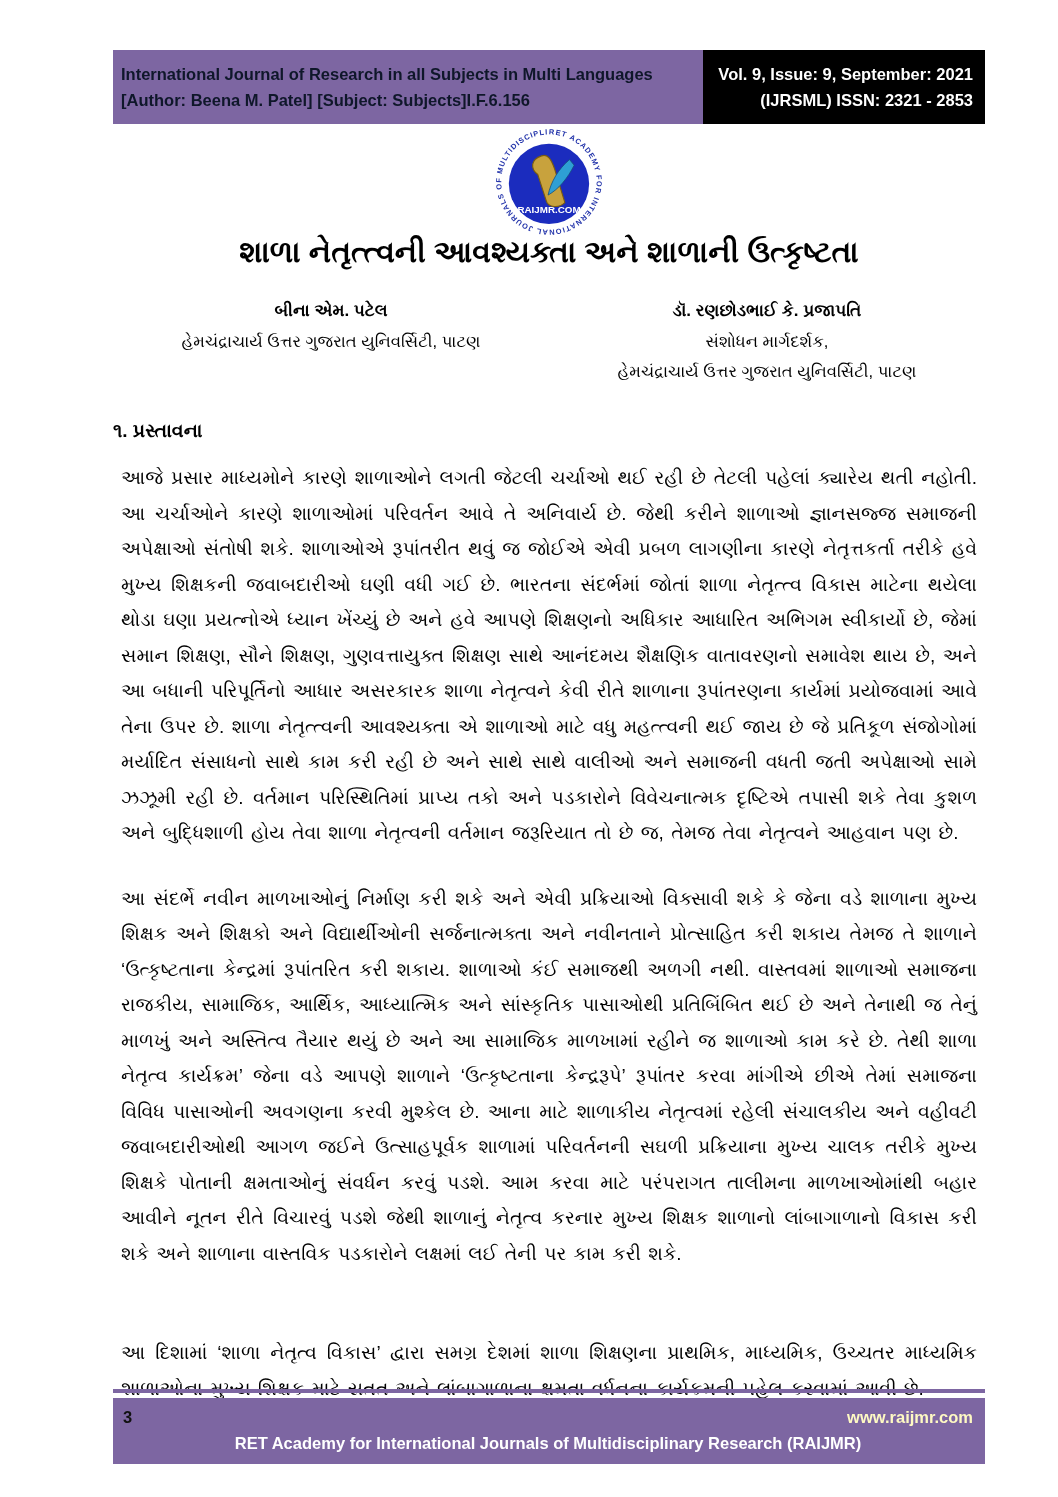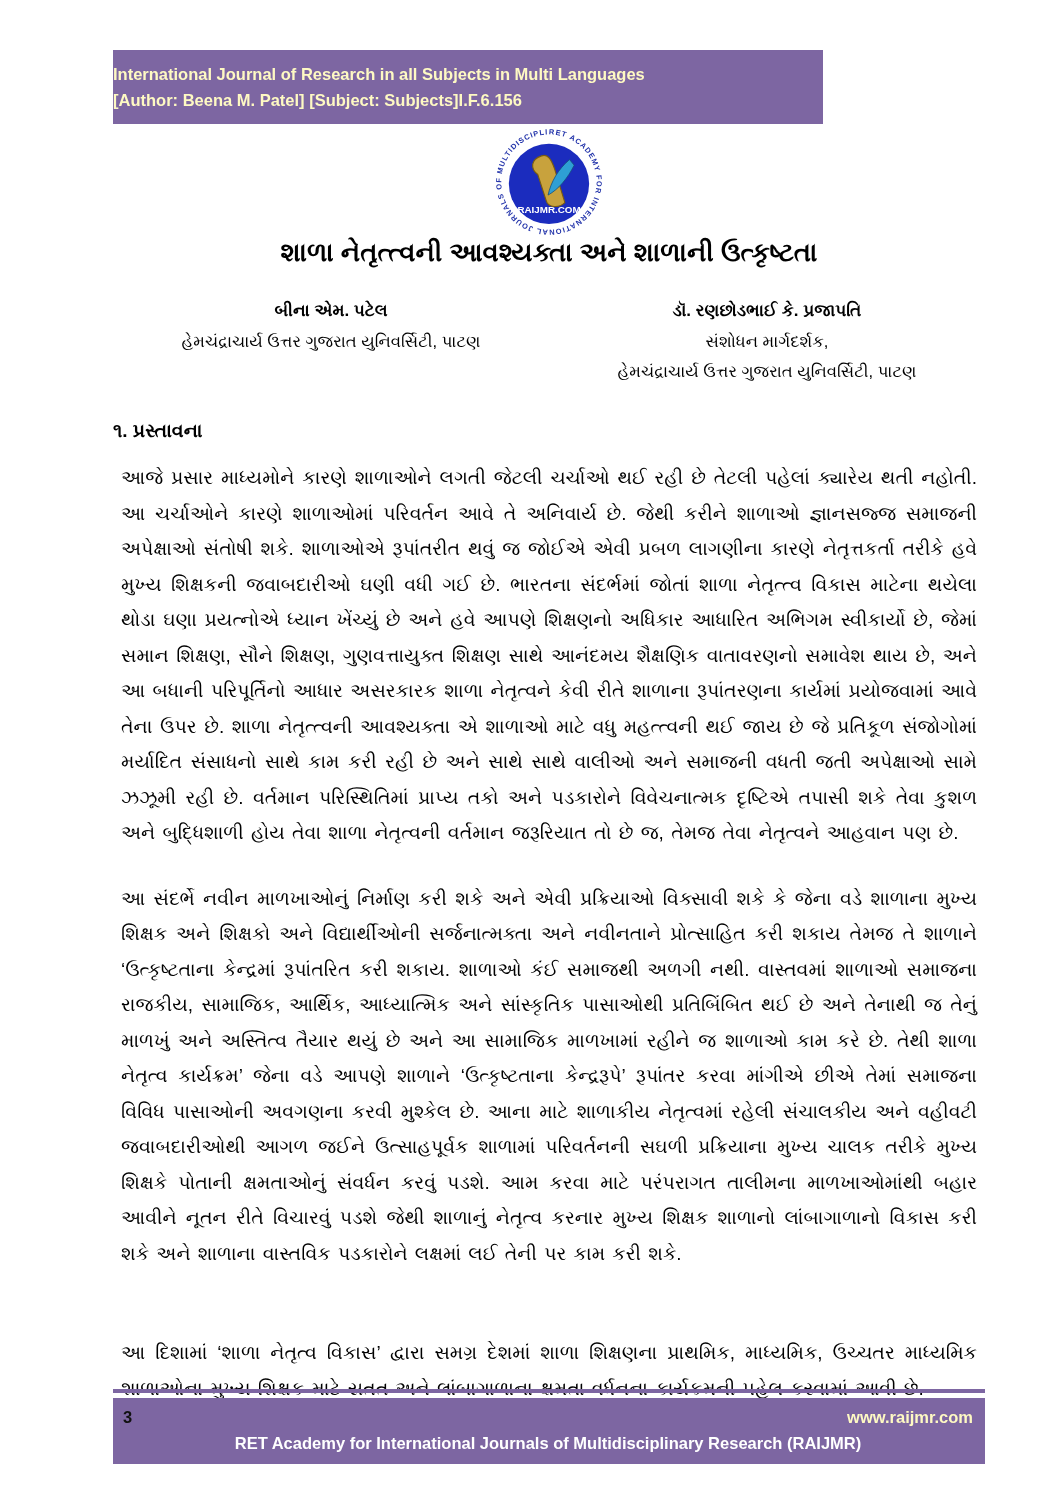--- a/index.html
+++ b/index.html
@@ -7,35 +7,35 @@
     position:relative;
     width:1058px;height:1497px;
     background:#ffffff;
     font-family:"Liberation Sans", sans-serif;
     color:#000;
     overflow:hidden;
   }
   
   .header{position:absolute;left:113px;top:50px;width:872px;height:74px;display:flex;}
   .header-left{
-    width:710px;box-sizing:border-box;background:#7d66a2;color:#fef9c3;
-    padding:11px 12px 0 0;font-weight:bold;font-size:16.5px;line-height:26px;
+    width:590px;box-sizing:border-box;background:#7d66a2;color:#0f172a;
+    padding:11px 12px 0 8px;font-weight:bold;font-size:16.5px;line-height:26px;
     white-space:nowrap;overflow:hidden;
   }
   .header-right{
     flex:1;box-sizing:border-box;background:#000;color:#fff;text-align:right;
     padding:11px 12px 0 8px;font-weight:bold;font-size:16.5px;line-height:26px;
     white-space:nowrap;overflow:hidden;
   }
   
   .logo{position:absolute;left:491px;top:126px;width:116px;height:112px;}
   
   .article-title{
     position:absolute;left:113px;top:232px;width:872px;
-    text-align:center;font-weight:bold;font-size:26px;line-height:40px;
+    text-align:center;font-weight:bold;font-size:30px;line-height:40px;
   }
   .authors{position:absolute;left:113px;top:296px;width:872px;display:flex;justify-content:center;}
   .author-block{width:50%;text-align:center;font-size:16.5px;line-height:30px;}
   .author-block .name{font-weight:bold;font-size:17px;}
   
   .body-text{position:absolute;left:113px;top:420px;width:872px;}
   .section-heading{font-weight:bold;font-size:19px;margin:0 0 18px 0;}
   .body-text p{
     margin:8px;text-align:justify;font-size:19px;line-height:35.5px;word-spacing:2px;
   }
@@ -55,20 +55,24 @@
 </style>
 </head>
 <body>
 
 <div class="page">
 
   <div class="header">
     <div class="header-left">
       <div>International Journal of Research in all Subjects in Multi Languages</div>
       <div>[Author: Beena M. Patel] [Subject: Subjects]I.F.6.156</div>
+    </div>
+    <div class="header-right">
+      <div>Vol. 9, Issue: 9, September: 2021</div>
+      <div>(IJRSML) ISSN: 2321 - 2853</div>
     </div>
   </div>
 
   <div class="logo">
     <svg viewBox="0 0 120 120" width="116" height="112">
       <defs>
         <path id="ringPath" d="M 60,9 A 51,51 0 1,1 59.9,9"></path>
       </defs>
       <text font-size="8" font-weight="bold" fill="#2233aa" letter-spacing="1">
         <textPath href="#ringPath">RET ACADEMY FOR INTERNATIONAL JOURNALS OF MULTIDISCIPLINARY RESEARCH</textPath>

